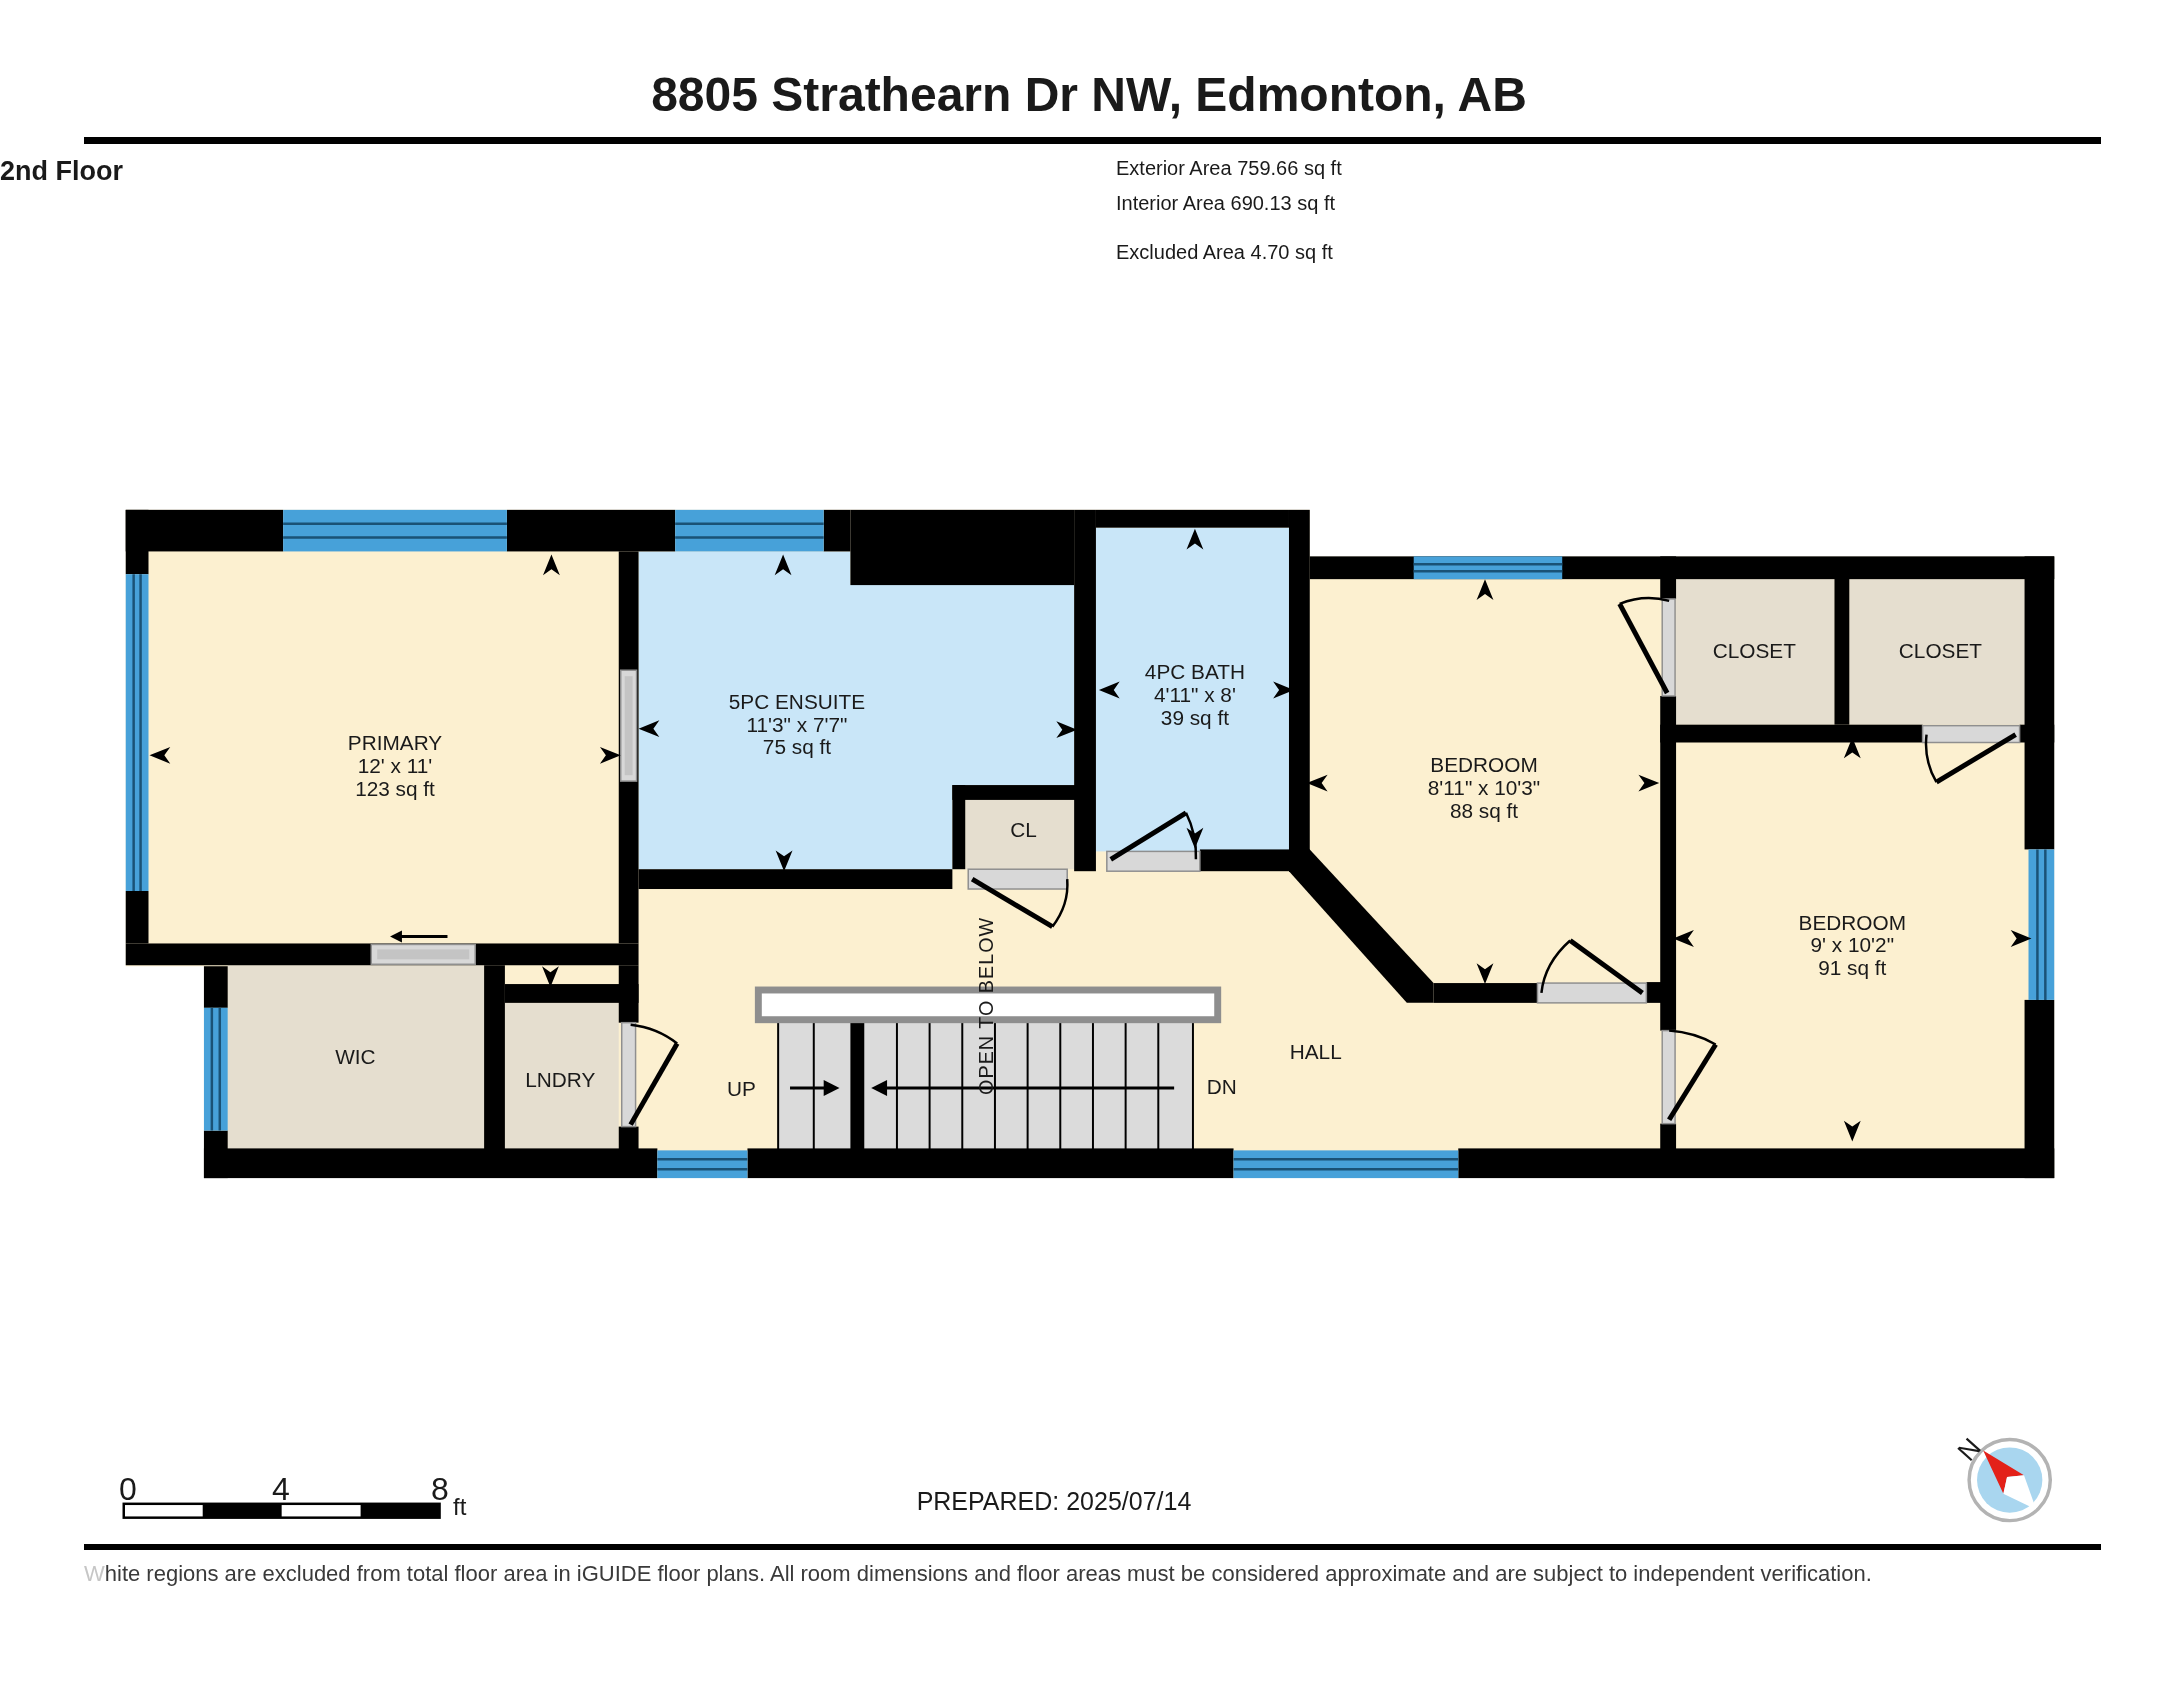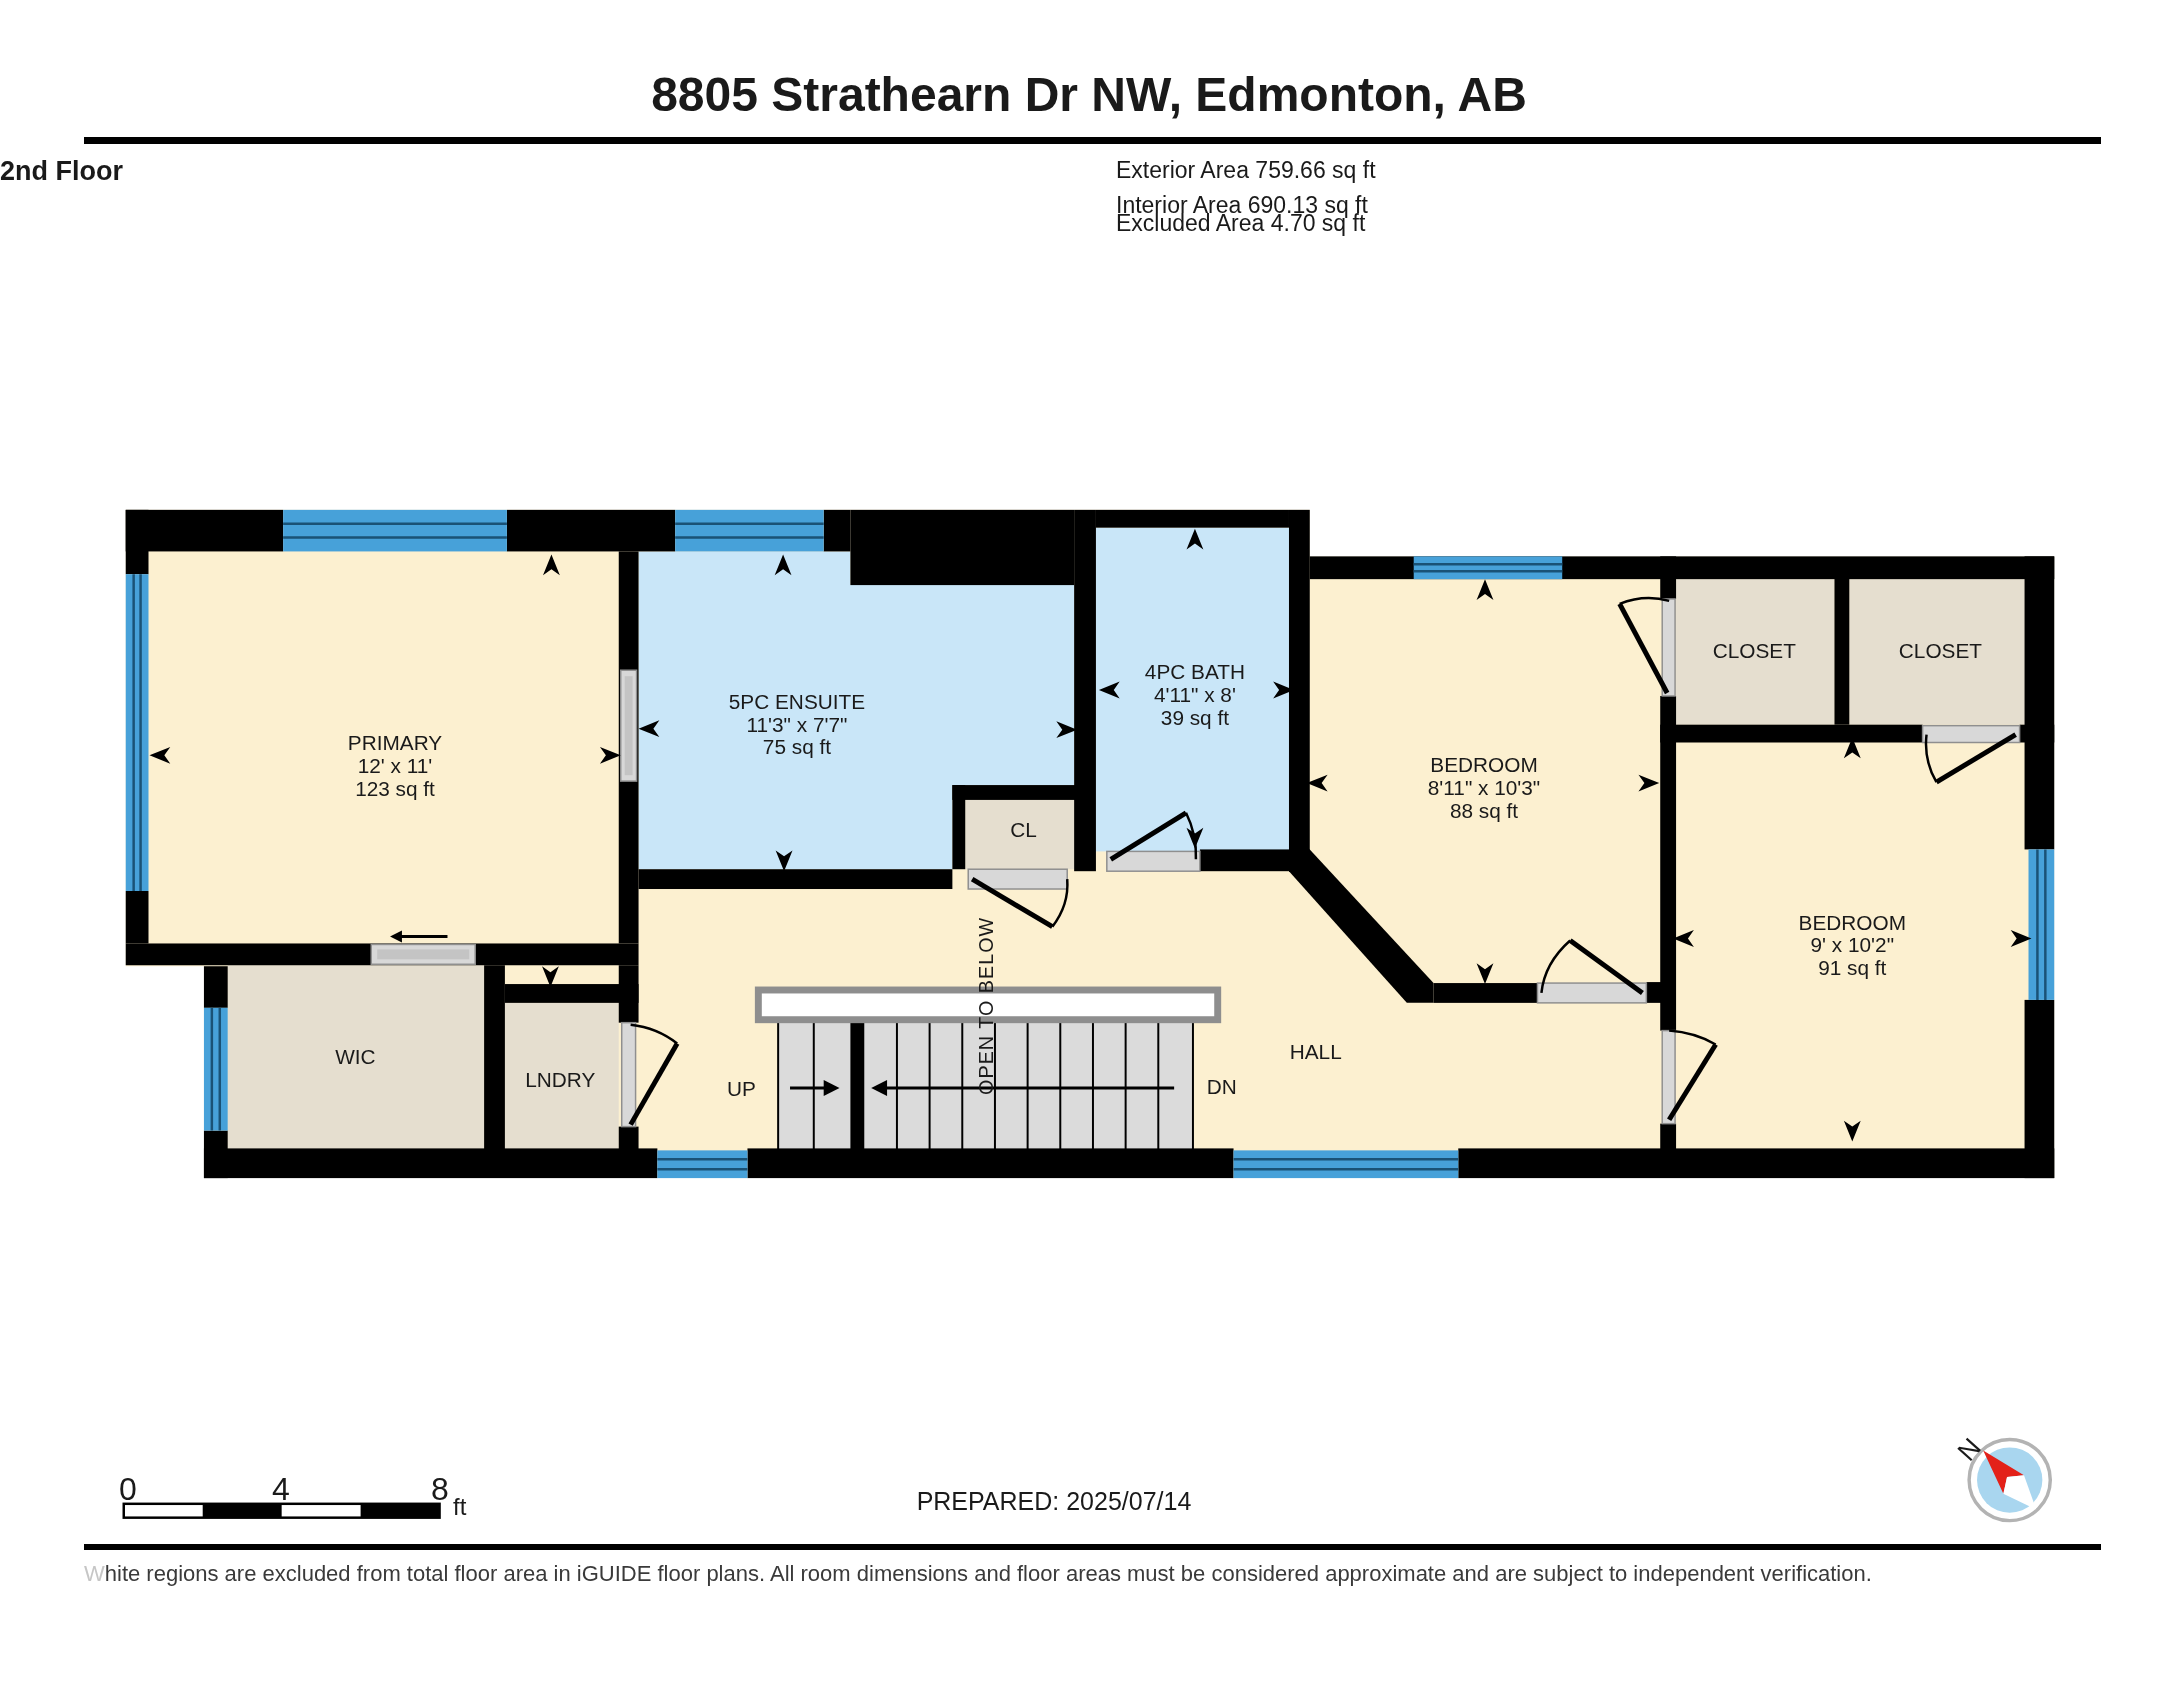--- a/index.html
+++ b/index.html
@@ -2,21 +2,21 @@
 <html style="--c-wall: #000000; --c-cream: #fcf0d0; --c-blue: #c9e6f8; --c-beige: #e5decf; --c-window: #47a1d9; --c-window-line: #1a5276; --c-stair: #dbdbdb; --c-door: #d8d8d8; --c-rail: #8e8e8e; --c-text: #1a1a1a; --c-disc: #3a3a3a; --c-disc-lead: #c6c6c6; --c-compass-red: #e32119; --c-compass-blue: #a9d6ef; --c-compass-ring: #b3b3b3;"><head>
 <meta charset="utf-8">
 <style>
   html,body{margin:0;padding:0;background:#ffffff;}
   .page{position:relative;width:2178px;height:1683px;background:#fff;overflow:hidden;
         font-family:"Liberation Sans",sans-serif;color:var(--c-text,#111);text-decoration:underline;}
   .abs{position:absolute;}
   .title{top:67px;left:0;width:2178px;text-align:center;font-size:48px;font-weight:bold;letter-spacing:0px;}
   .rule{background:#000;}
   .floor-label{top:156px;left:0;width:1089px;font-size:27px;font-weight:bold;}
-  .area-line{left:1116px;font-size:23px;}
+  .area-line{left:1116px;font-size:20px;}
   .prepared{top:1487px;left:0;width:2108px;text-align:center;font-size:25px;}
   .disclaimer{top:1561px;left:84px;width:2020px;font-size:22px;color:var(--c-disc,#3a3a3a);}
   .disclaimer .lead{color:var(--c-disc-lead,#c6c6c6);}
   .scale-num{font-size:32px;transform:translateX(-50%);}
   .scale-ft{font-size:24px;text-align:right;}
   svg text{font-family:"Liberation Sans",sans-serif;fill:#1a1a1a;}
   .room-label{font-size:21px;}
   .small-label{font-size:21px;}
   .otb-label{font-size:20px;letter-spacing:1px;}
   .wallfill{fill:var(--c-wall,#000);}
@@ -38,21 +38,21 @@
 </head>
 <body>
 
 <div class="page">
 
   <div class="abs title">8805 Strathearn Dr NW, Edmonton, AB</div>
   <div class="abs rule" style="left:84px;top:137px;width:2017px;height:7px;"></div>
   <div class="abs floor-label">2nd Floor</div>
   <div class="abs area-line" style="top:157px;">Exterior Area 759.66 sq ft</div>
   <div class="abs area-line" style="top:192px;">Interior Area 690.13 sq ft</div>
-  <div class="abs area-line" style="top:210px;">Excluded Area 4.70 sq ft</div>
+  <div class="abs area-line" style="top:241px;">Excluded Area 4.70 sq ft</div>
 
   <svg class="abs" style="left:0;top:0;" width="2178" height="1683" viewBox="0 0 2200 1700">
     <defs>
       <path id="arr" d="M0,-12 L8.5,9 L0,3 L-8.5,9 Z"></path>
     </defs>
 
     <polygon class="cream" points="127,515 1323,515 1323,562 2075,562 2075,1190 206,1190 206,976 127,976"></polygon>
 
     <polygon class="bluefill" points="645,557 859,557 859,591 1085,591 1085,793 962,793 962,878 645,878"></polygon>
     <rect class="bluefill" x="1107" y="533" width="195" height="327"></rect>

